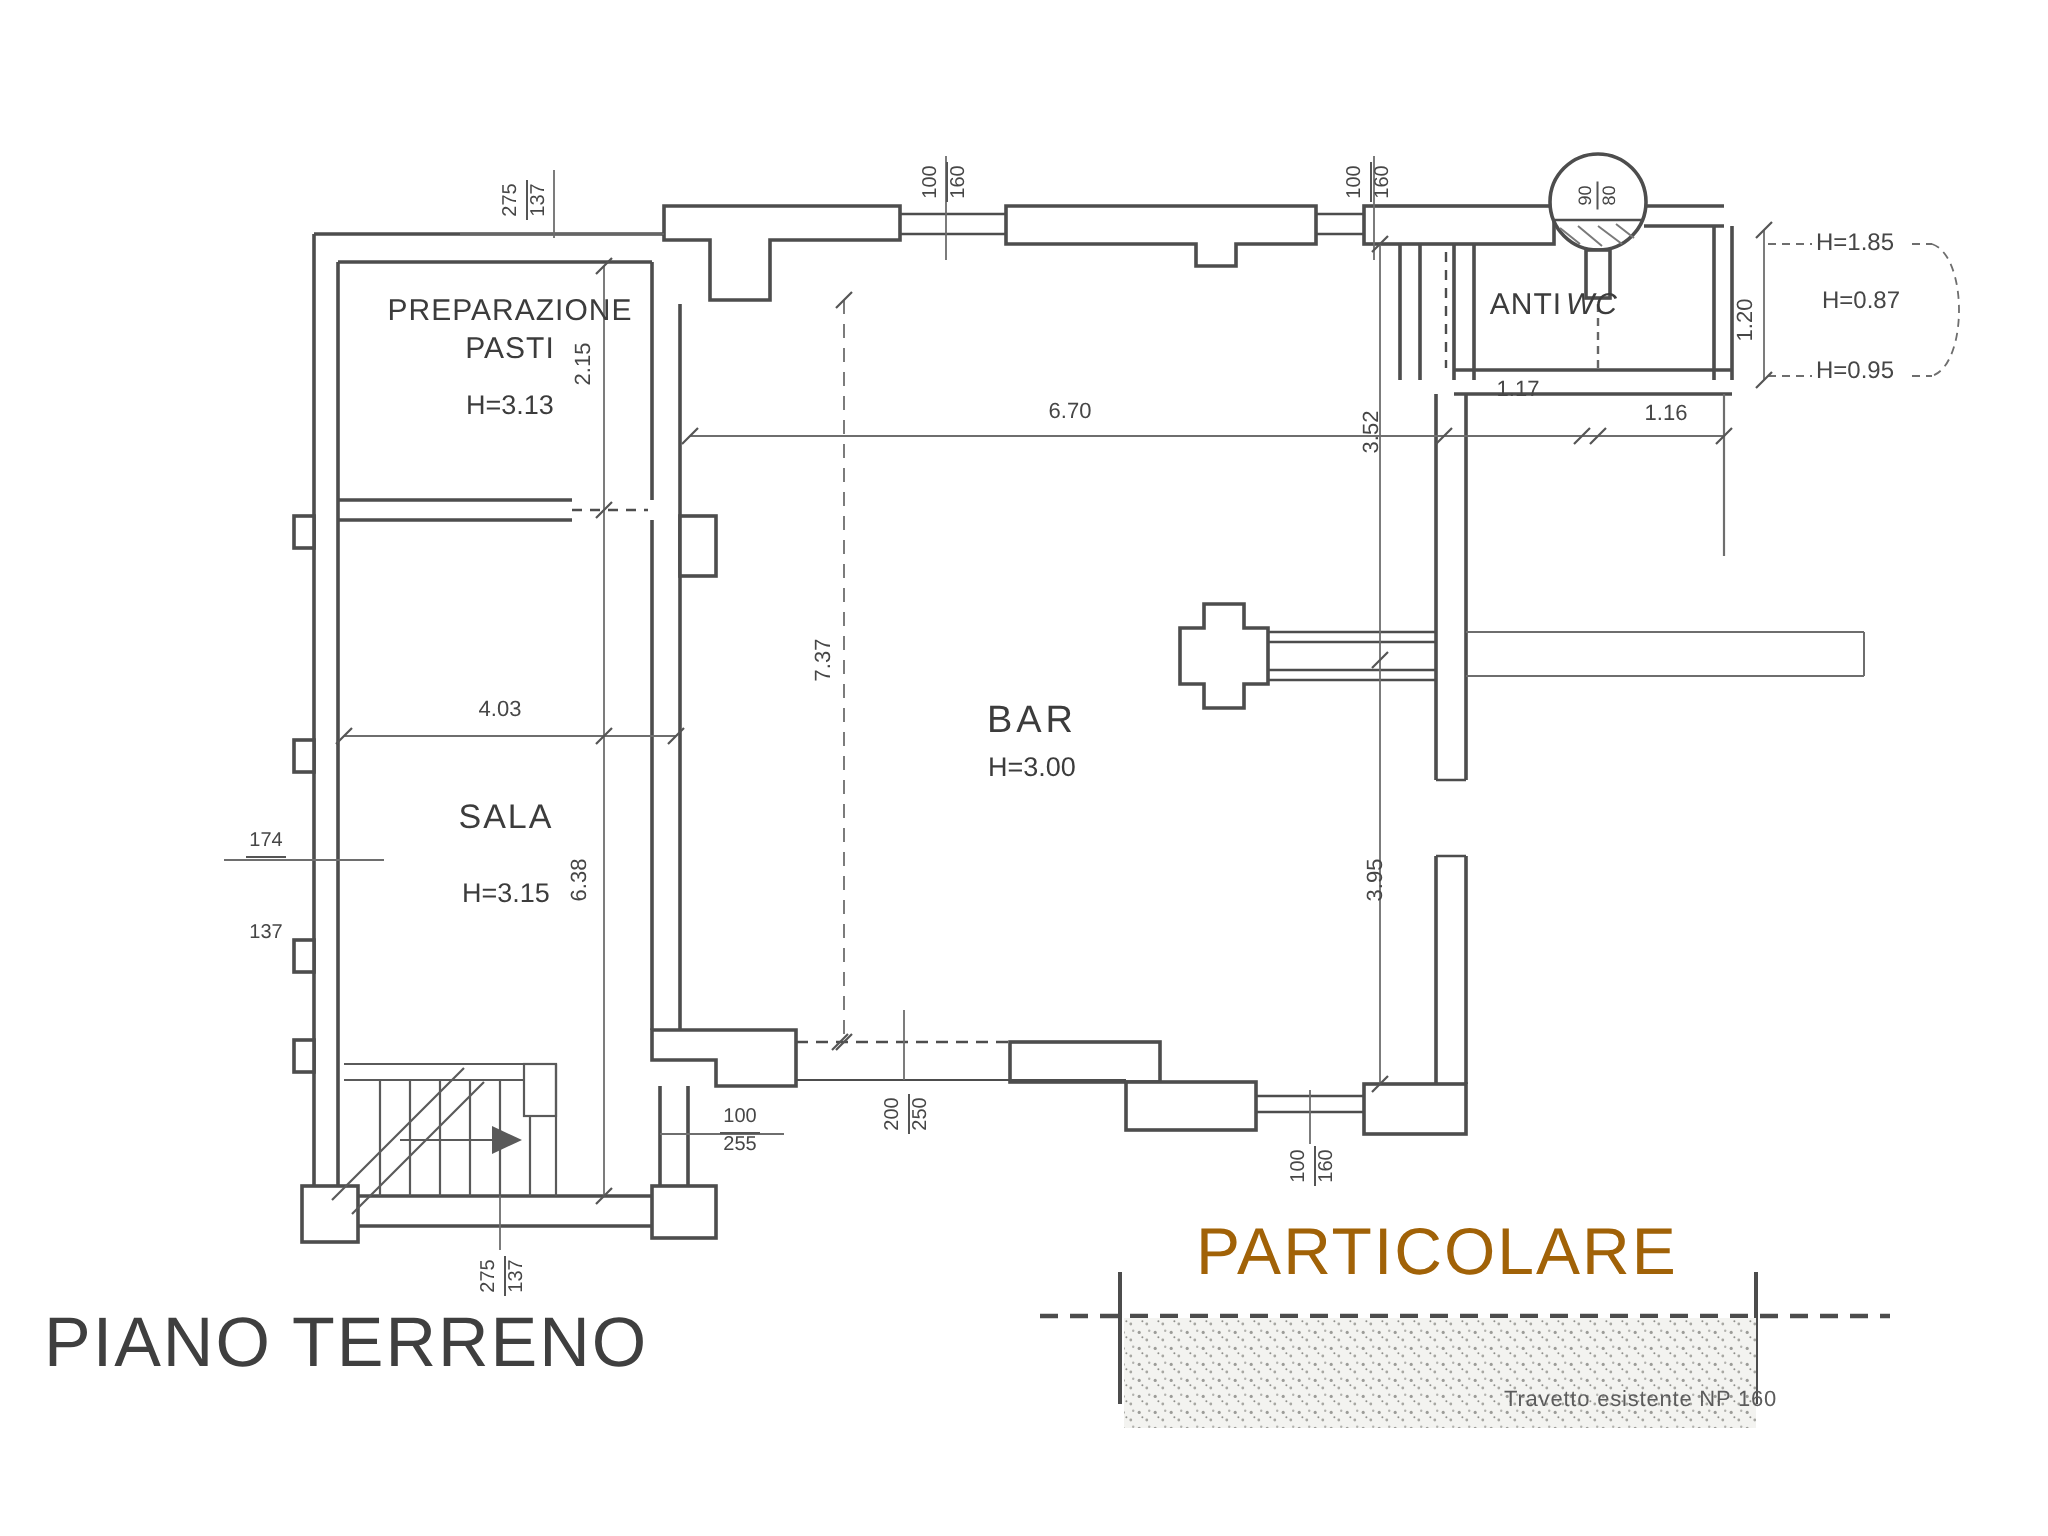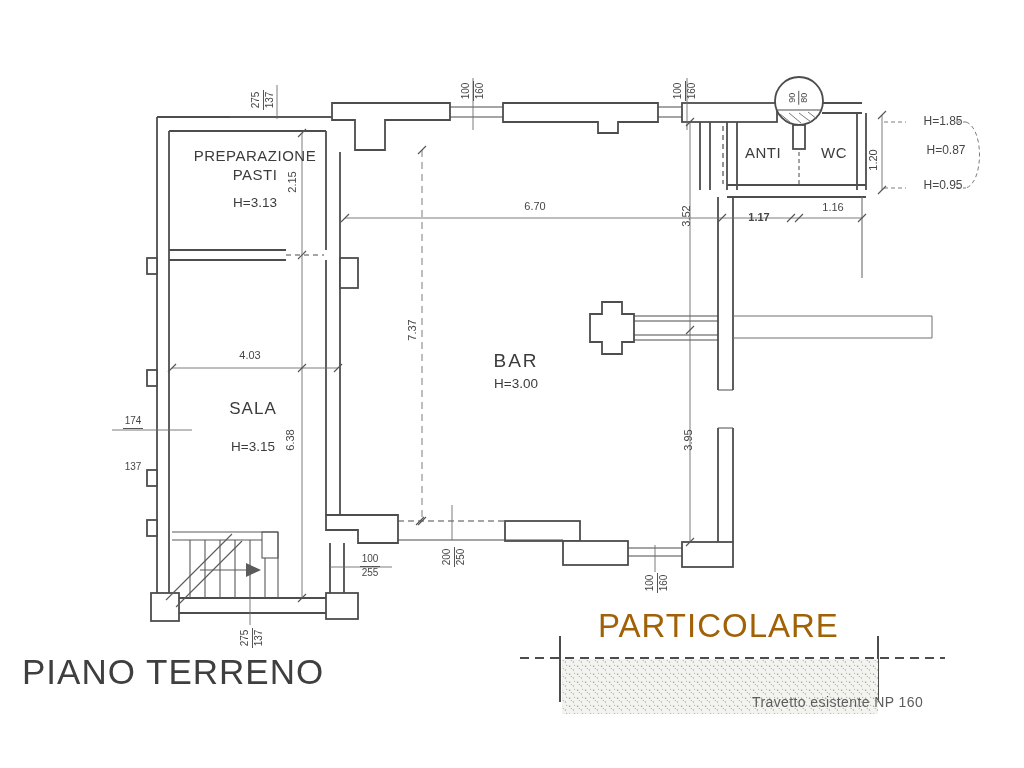--- a/index.html
+++ b/index.html
@@ -10,29 +10,29 @@
   .room-name{font-size:15px;letter-spacing:.5px;line-height:1.25;}
   .room-h{font-size:13.5px;margin-top:10px;}
   .sala .room-name{font-size:17px;letter-spacing:1px;}
   .sala .room-h{margin-top:20px;}
   .bar .room-name{font-size:19px;letter-spacing:2px;margin-top:36px;}
   .bar .room-h{margin-top:3px;}
   .small-room{font-size:15px;letter-spacing:.5px;}
   .dim{position:absolute;font-size:11px;color:#464646;text-align:center;white-space:nowrap;}
   .dimbox{width:44px;height:14px;line-height:14px;}
   .rot{transform:rotate(-90deg);transform-origin:center center;}
-  .hdim{font-size:12px;text-align:center;width:70px;}
+  .hdim{font-size:12px;text-align:left;width:70px;}
   .frac{position:absolute;display:flex;flex-direction:column;align-items:center;
         font-size:10px;color:#464646;line-height:1.25;width:32px;}
   .frac .num{border-bottom:1px solid #555;padding:0 2px;}
   .frac .den{padding:0 2px;}
   .frac.sm{font-size:9px;width:26px;}
   .title-main{position:absolute;font-size:35px;letter-spacing:1px;color:#3f3f3f;white-space:nowrap;}
   .title-detail{position:absolute;font-size:33px;letter-spacing:1px;color:#a16207;white-space:nowrap;}
-  .detail-note{position:absolute;font-size:14px;color:#5c5c5c;letter-spacing:.4px;white-space:nowrap;}
+  .detail-note{position:absolute;font-size:11px;color:#5c5c5c;letter-spacing:.4px;white-space:nowrap;}
 </style>
 </head>
 <body>
 
 <div class="page">
 
   <svg class="plan-svg" width="1024" height="768" viewBox="0 0 1024 768">
     <defs>
       <pattern id="stip" width="8" height="8" patternUnits="userSpaceOnUse">
         <rect width="8" height="8" fill="#f3f3f0"></rect>
@@ -172,26 +172,26 @@
     <div class="room-name">SALA</div>
     <div class="room-h">H=3.15</div>
   </div>
 
   <div class="lbl bar" style="left:456px;top:313px;width:120px;">
     <div class="room-name">BAR</div>
     <div class="room-h">H=3.00</div>
   </div>
 
   <div class="lbl small-room" style="left:733px;top:144px;width:60px;">ANTI</div>
-  <div class="lbl small-room" style="left:809px;top:144px;width:50px;">WC</div>
+  <div class="lbl small-room" style="left:771px;top:144px;width:50px;font-style:italic;">WC</div>
 
   <div class="dim dimbox rot" style="left:270px;top:175px;">2.15</div>
   <div class="dim" style="left:500px;top:200px;width:70px;">6.70</div>
   <div class="dim dimbox rot" style="left:664px;top:209px;">3.52</div>
-  <div class="dim" style="left:736px;top:211px;width:46px;font-weight:bold;">1.17</div>
+  <div class="dim" style="left:736px;top:189px;width:46px;">1.17</div>
   <div class="dim" style="left:810px;top:201px;width:46px;">1.16</div>
   <div class="dim dimbox rot" style="left:851px;top:153px;">1.20</div>
   <div class="dim hdim" style="left:908px;top:114px;">H=1.85</div>
   <div class="dim hdim" style="left:911px;top:143px;">H=0.87</div>
   <div class="dim hdim" style="left:908px;top:178px;">H=0.95</div>
   <div class="dim dimbox rot" style="left:390px;top:323px;">7.37</div>
   <div class="dim" style="left:215px;top:349px;width:70px;">4.03</div>
   <div class="dim dimbox rot" style="left:268px;top:433px;">6.38</div>
   <div class="dim dimbox rot" style="left:666px;top:433px;">3.95</div>
 

